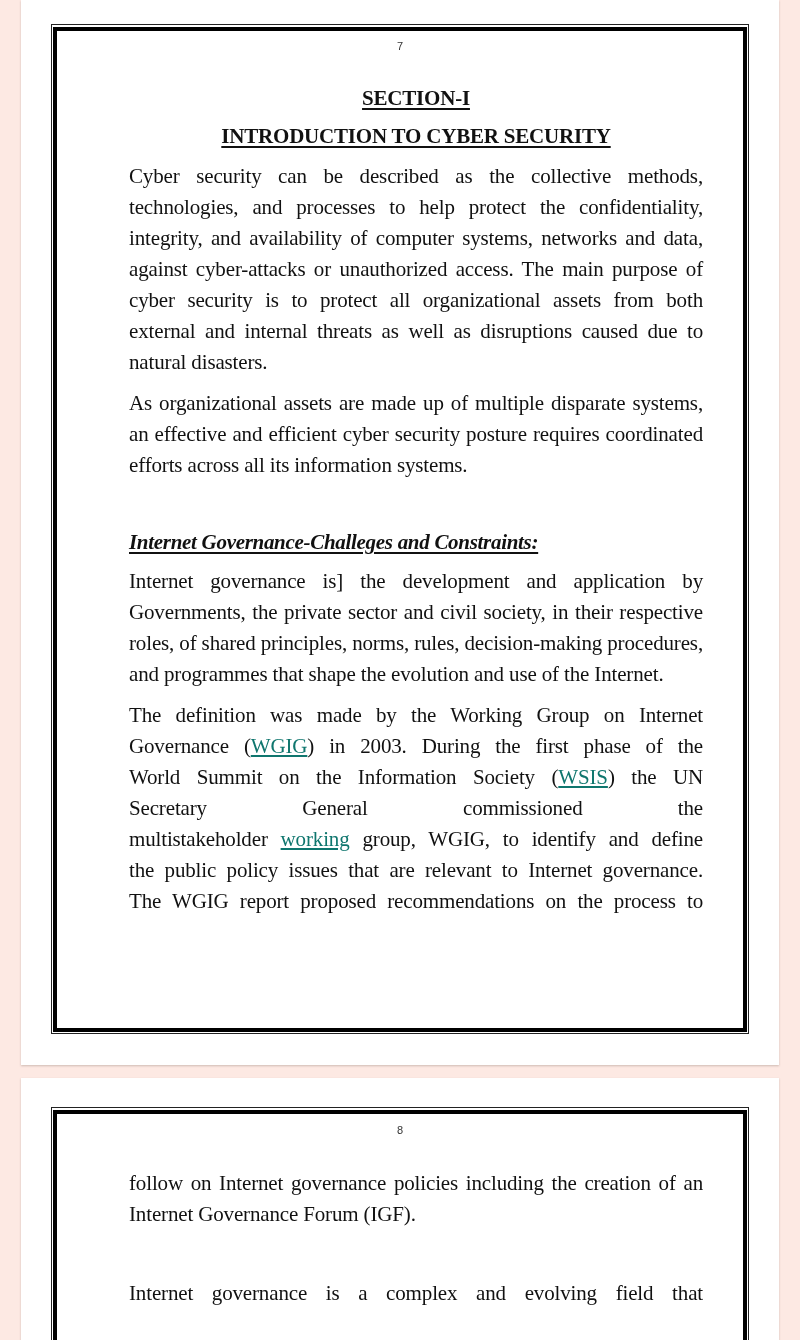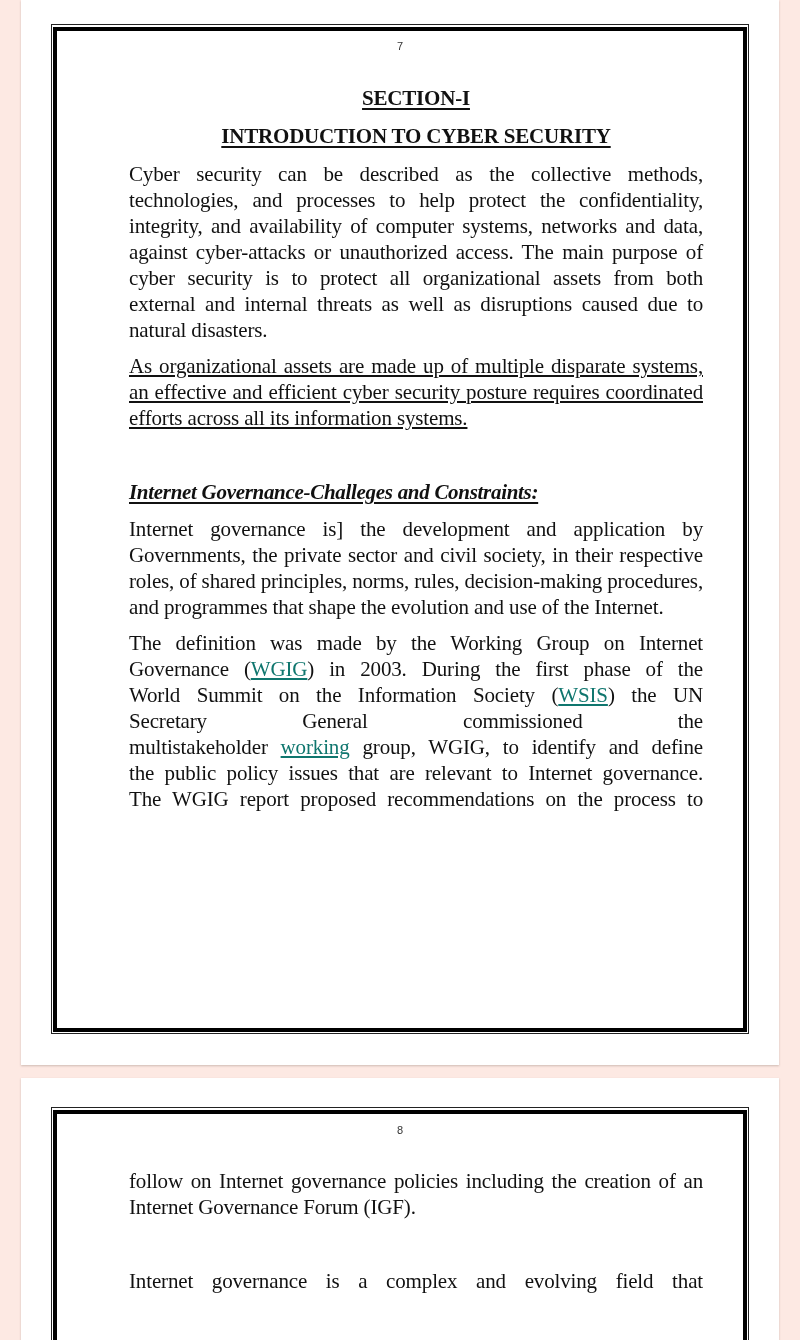--- a/index.html
+++ b/index.html
@@ -81,21 +81,21 @@
       margin: 0;
       text-decoration: underline;
       text-decoration-thickness: 2px;
       text-underline-offset: 3px;
       letter-spacing: -0.3px;
     }
 
     p.body {
       margin: 0;
       font-size: 21px;
-      line-height: 26px;
+      line-height: 31px;
       text-align: justify;
       text-align-last: left;
       letter-spacing: -0.15px;
     }
     .link {
       text-decoration: underline;
       text-underline-offset: 2px;
       color: #0f766e;
       cursor: pointer;
     }
@@ -111,21 +111,21 @@
 <div class="page" id="page-1">
   <div class="frame-outer"></div>
   <div class="frame-inner"></div>
   <div class="page-number">7</div>
 
   <div class="content">
     <h1 class="h-center h-section">SECTION-I</h1>
     <h2 class="h-center h-intro" style="margin-bottom:11px;text-align:center;">INTRODUCTION TO CYBER SECURITY</h2>
 
     <p class="body" style="margin-bottom:10px;">Cyber security can be described as the collective methods, technologies, and processes to help protect the confidentiality, integrity, and availability of computer systems, networks and data, against cyber-attacks or unauthorized access. The main purpose of cyber security is to protect all organizational assets from both external and internal threats as well as disruptions caused due to natural disasters.</p>
-    <p class="body" style="margin-bottom:47px;text-decoration:underline;">As organizational assets are made up of multiple disparate systems, an effective and efficient cyber security posture requires coordinated efforts across all its information systems.</p>
+    <p class="body" style="margin-bottom:47px;">As organizational assets are made up of multiple disparate systems, an effective and efficient cyber security posture requires coordinated efforts across all its information systems.</p>
 
     <h3 class="h-left" style="margin-bottom:10px;font-style:italic;">Internet Governance-Challeges and Constraints:</h3>
     <p class="body" style="margin-bottom:10px;">Internet governance is] the development and application by Governments, the private sector and civil society, in their respective roles, of shared principles,  norms, rules, decision-making procedures, and programmes that shape the evolution and use of the Internet.</p>
 
     <p class="body">
       <span class="line just">The definition was made by the Working Group on Internet</span>
       <span class="line just"><span>Governance (</span><a class="link">WGIG</a><span>) in 2003. During the first phase of the</span></span>
       <span class="line just"><span>World Summit on the Information Society (</span><a class="link">WSIS</a><span>) the UN</span></span>
       <span class="line just">Secretary General commissioned the</span>
       <span class="line just"><span>multistakeholder </span><a class="link">working</a><span> group, WGIG, to identify and define</span></span>

